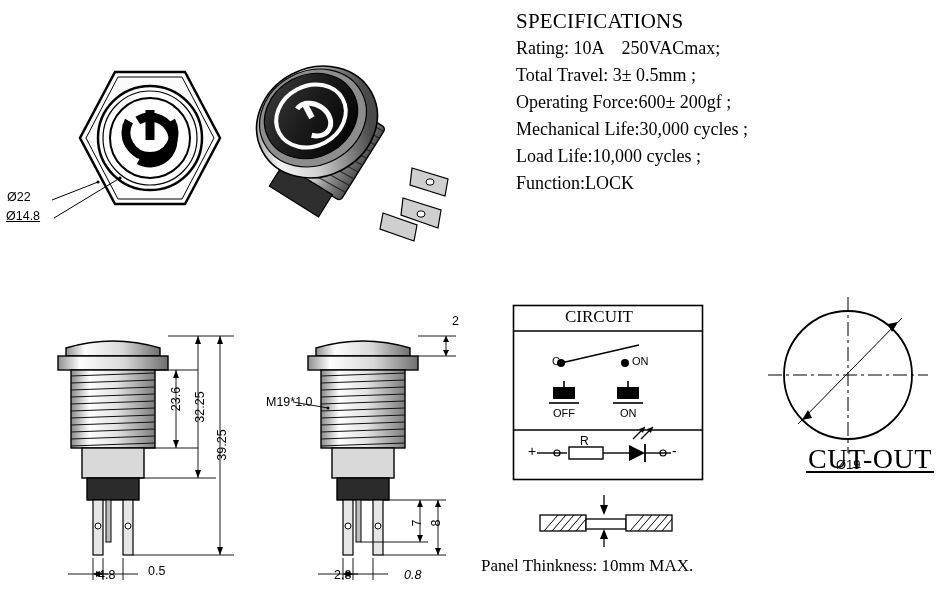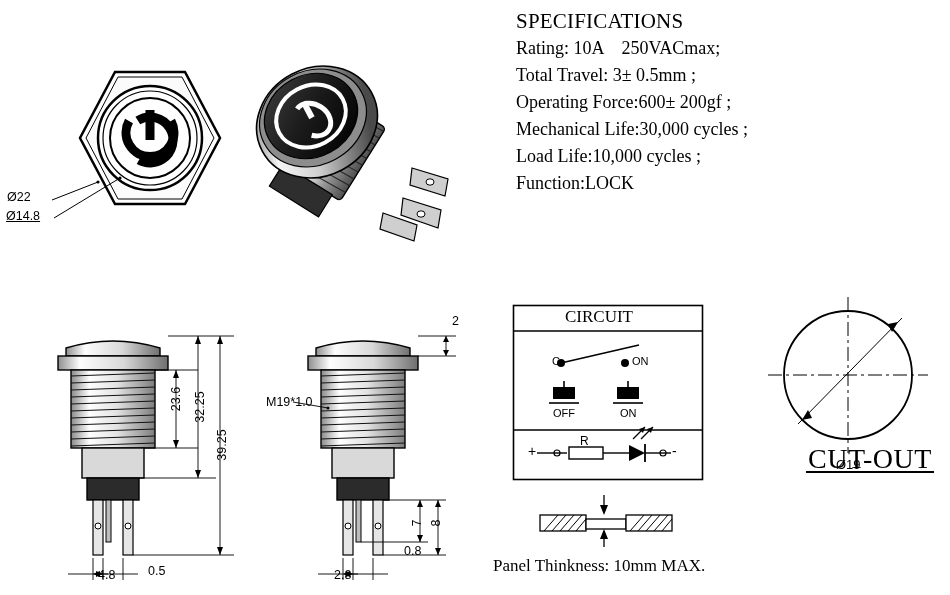--- a/index.html
+++ b/index.html
@@ -59,21 +59,20 @@
     letter-spacing: 0.5px;
   }
   .cutout-underline {
     position: absolute;
     background: #000;
     height: 2px;
   }
   .panel-label {
     font-family: "Liberation Serif", serif;
     font-size: 17px;
-    margin-left: 12px;
   }
   .circuit-title {
     font-family: "Liberation Serif", serif;
     font-size: 17px;
   }
   .circuit-small {
     font-family: "Liberation Sans", sans-serif;
     font-size: 11px;
   }
   svg { display: block; overflow: visible; }
@@ -321,21 +320,21 @@
         <polygon points="55,244 62,241 62,247"></polygon>
         <polygon points="65,244 58,241 58,247"></polygon>
       </g>
     </svg>
   </div>
   <div class="abs dim" style="left:234px; top:395px;margin-left:32px;">M19*1.0</div>
   <div class="abs dim" style="left:452px; top:314px;">2</div>
   <div class="abs dim-v rot90" style="left:405px; top:516px; width:24px; text-align:center;">7</div>
   <div class="abs dim-v rot90" style="left:424px; top:516px; width:24px; text-align:center;">8</div>
   <div class="abs dim" style="left:334px; top:568px;">2.8</div>
-  <div class="abs dim" style="left:404px; top:544px;">0.8</div>
+  <div class="abs dim" style="left:404px; top:568px;font-style:italic;">0.8</div>
 
   <div class="abs" id="specs">
     <div class="spec-title">SPECIFICATIONS</div>
     <div class="spec-line">Rating: 10A    250VACmax;</div>
     <div class="spec-line">Total Travel: 3± 0.5mm ;</div>
     <div class="spec-line">Operating Force:600± 200gf ;</div>
     <div class="spec-line">Mechanical Life:30,000 cycles ;</div>
     <div class="spec-line">Load Life:10,000 cycles ;</div>
     <div class="spec-line">Function:LOCK</div>
   </div>

